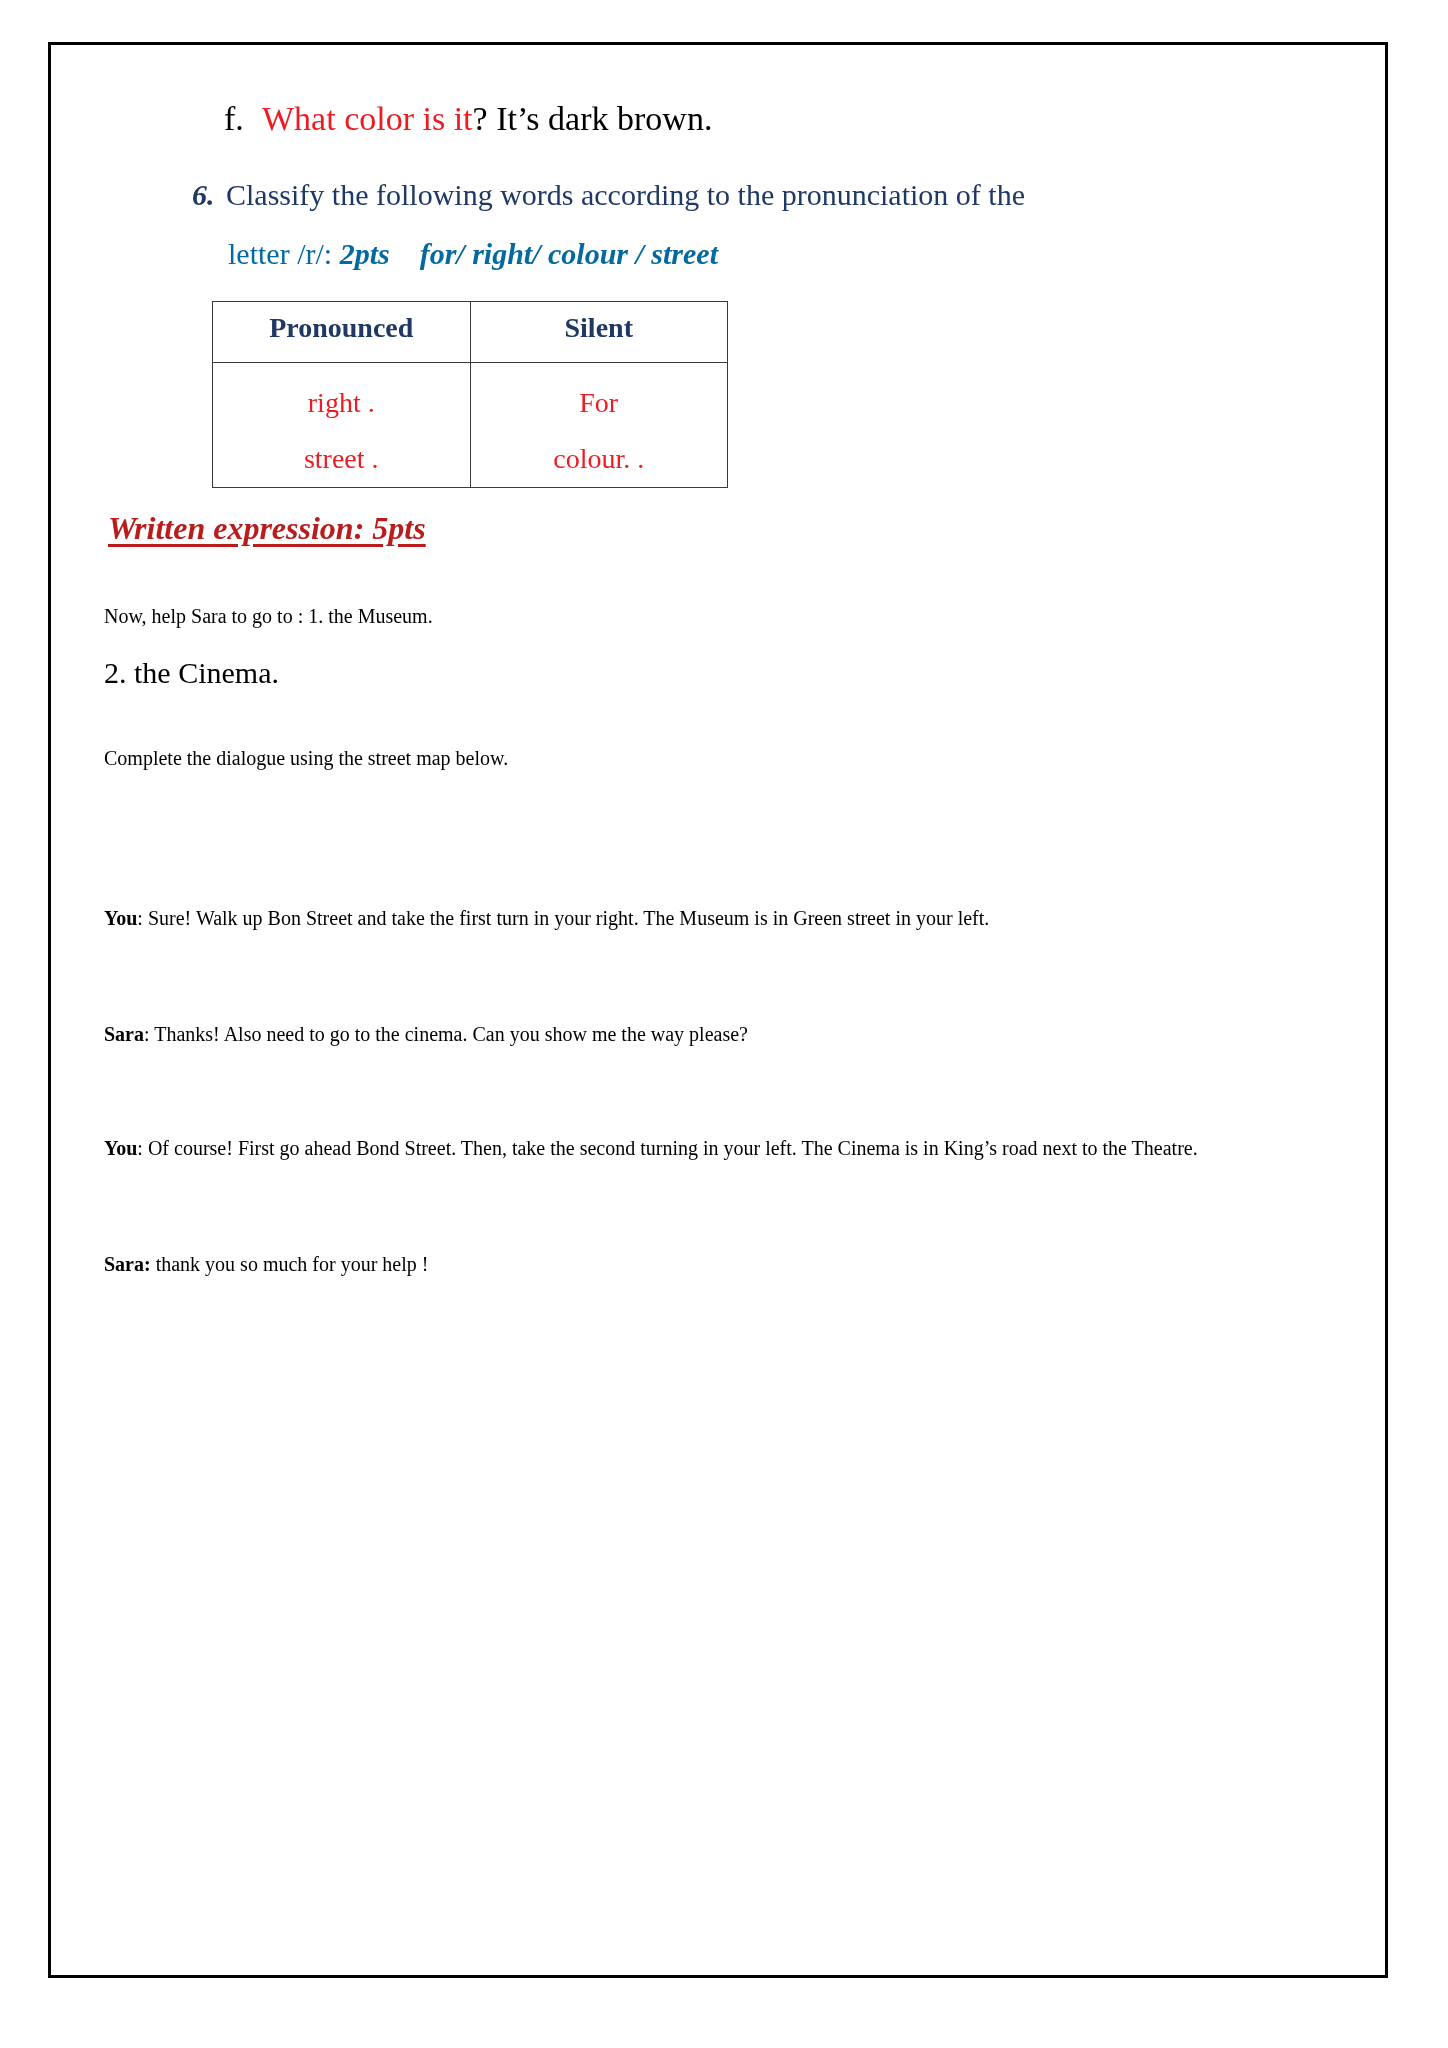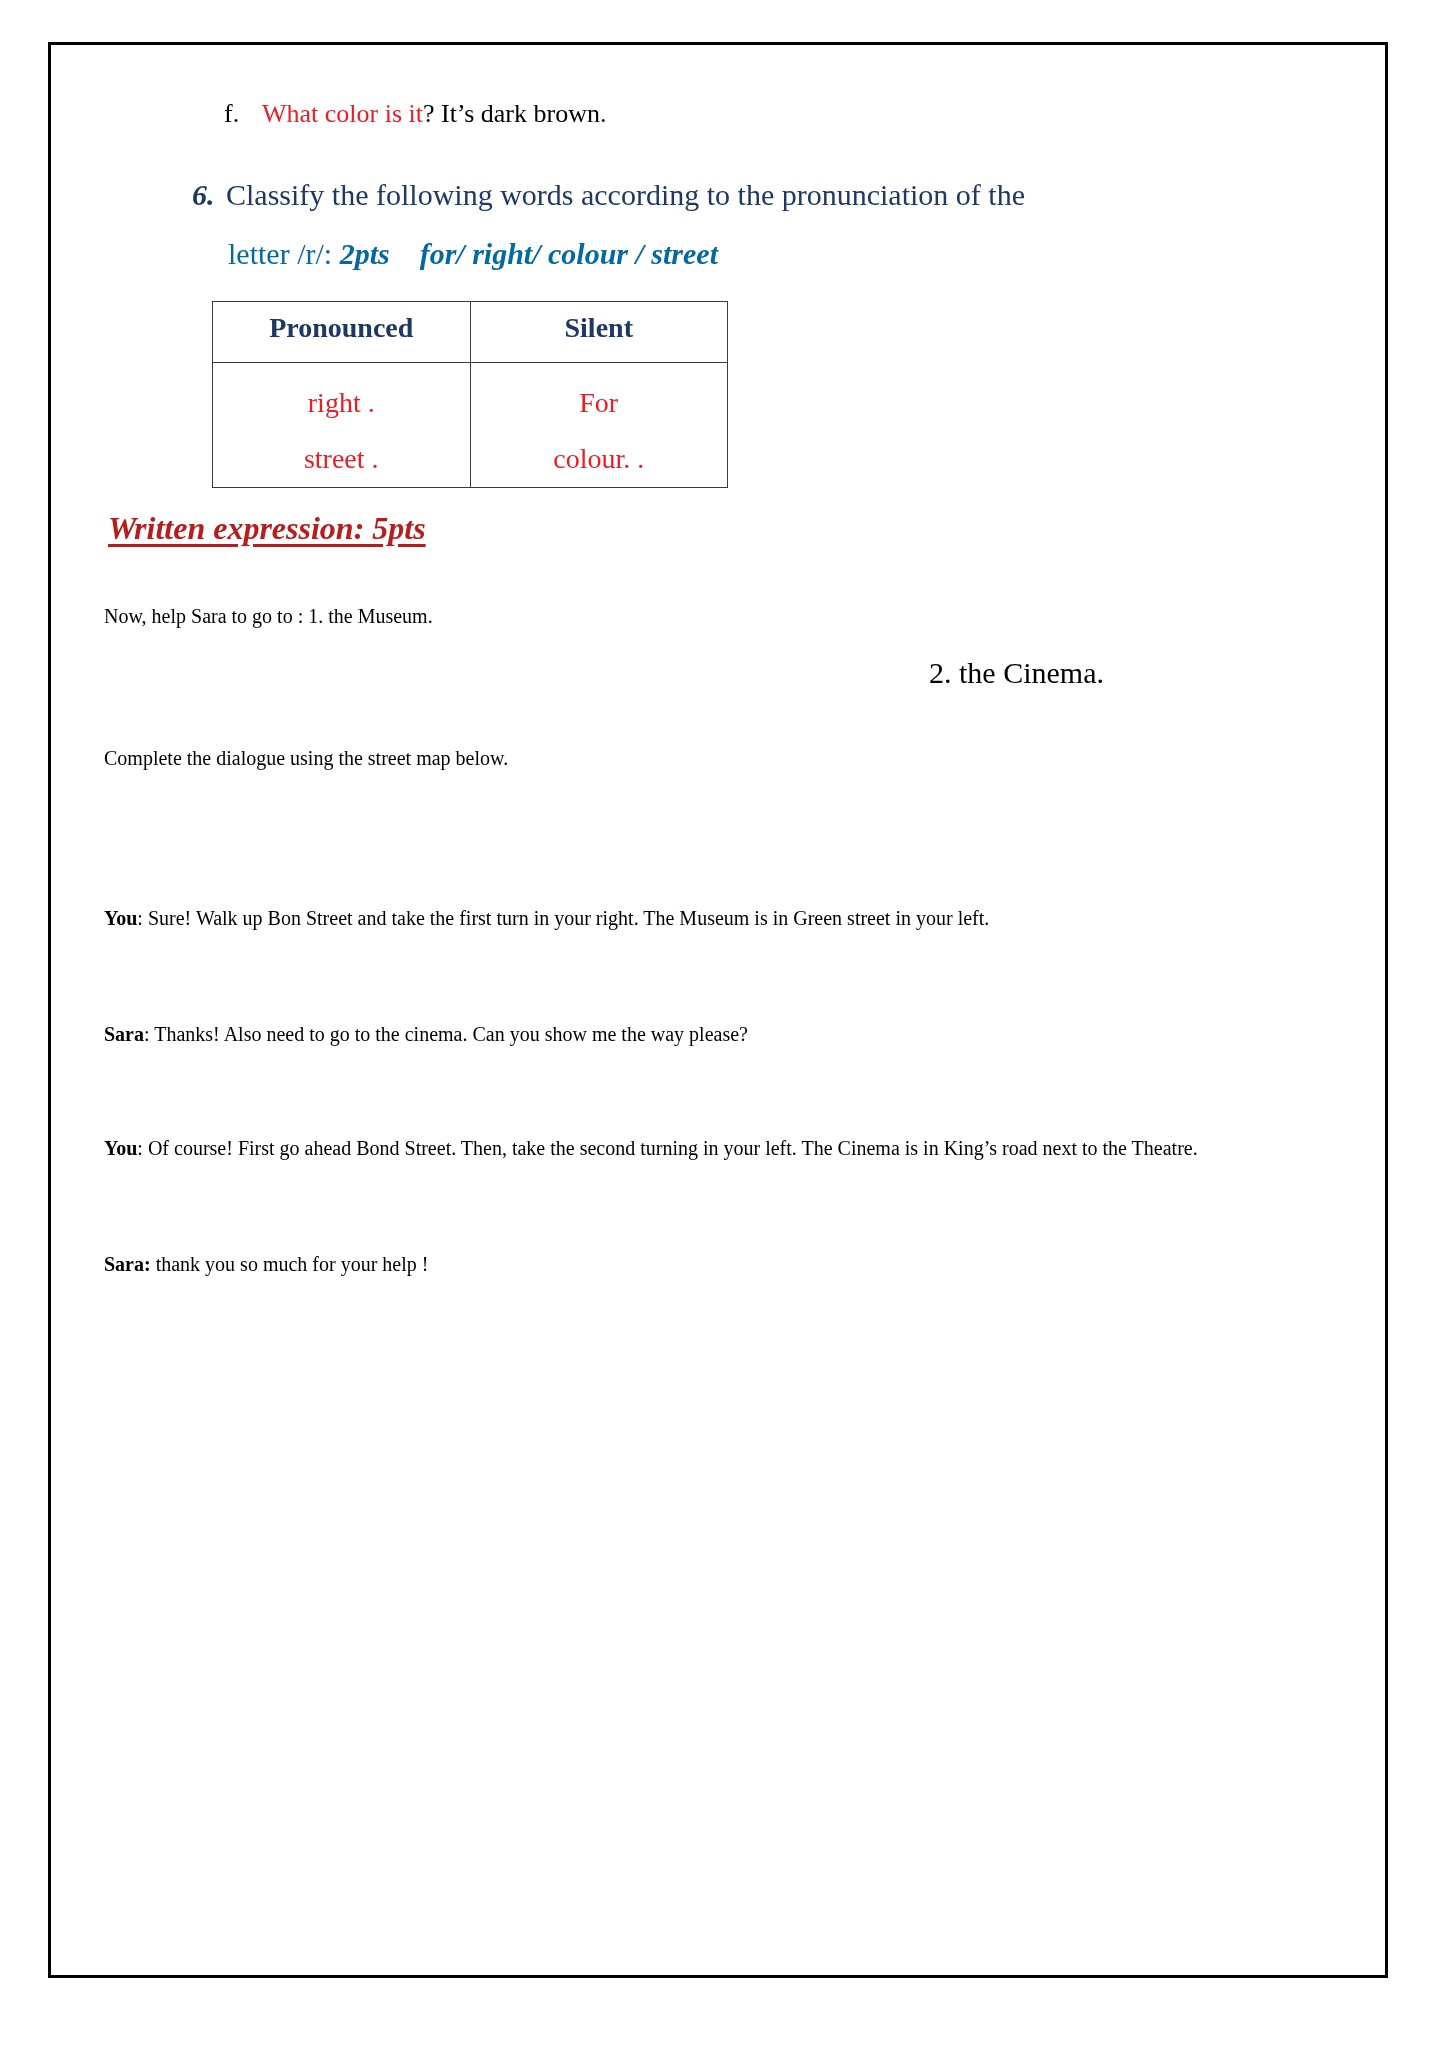--- a/index.html
+++ b/index.html
@@ -35,21 +35,21 @@
     right: 52px;
     bottom: 0;
   }
   .red  { color: #EE1C22; }
 
   
   .item-f {
     position: absolute;
     left: 172px;
     top: 50px;
-    font-size: 26px;
+    font-size: 34px;
     line-height: 1.25;
     white-space: nowrap;
   }
   .item-f .marker { display: inline-block; min-width: 38px; }
 
   
   .item-6 {
     position: absolute;
     left: 140px;
     top: 118px;
@@ -132,21 +132,21 @@
     width: 1190px;
     font-size: 20px;
     line-height: 1.62;
   }
   .para b { font-weight: bold; }
 
   .center-line {
     position: absolute;
     left: 52px;
     width: 1000px;
-    text-align: right;
+    text-align: left;
     font-size: 30px;
   }
 
   #p-now       { top: 552px; }
   #p-cinema    { top: 608px; }
   #p-complete  { top: 662px; margin-top: 32px; }
   #p-you1      { top: 722px; }
   #p-sara1     { top: 788px; }
   #p-you2      { top: 854px; }
   #p-sara2     { top: 970px; }

